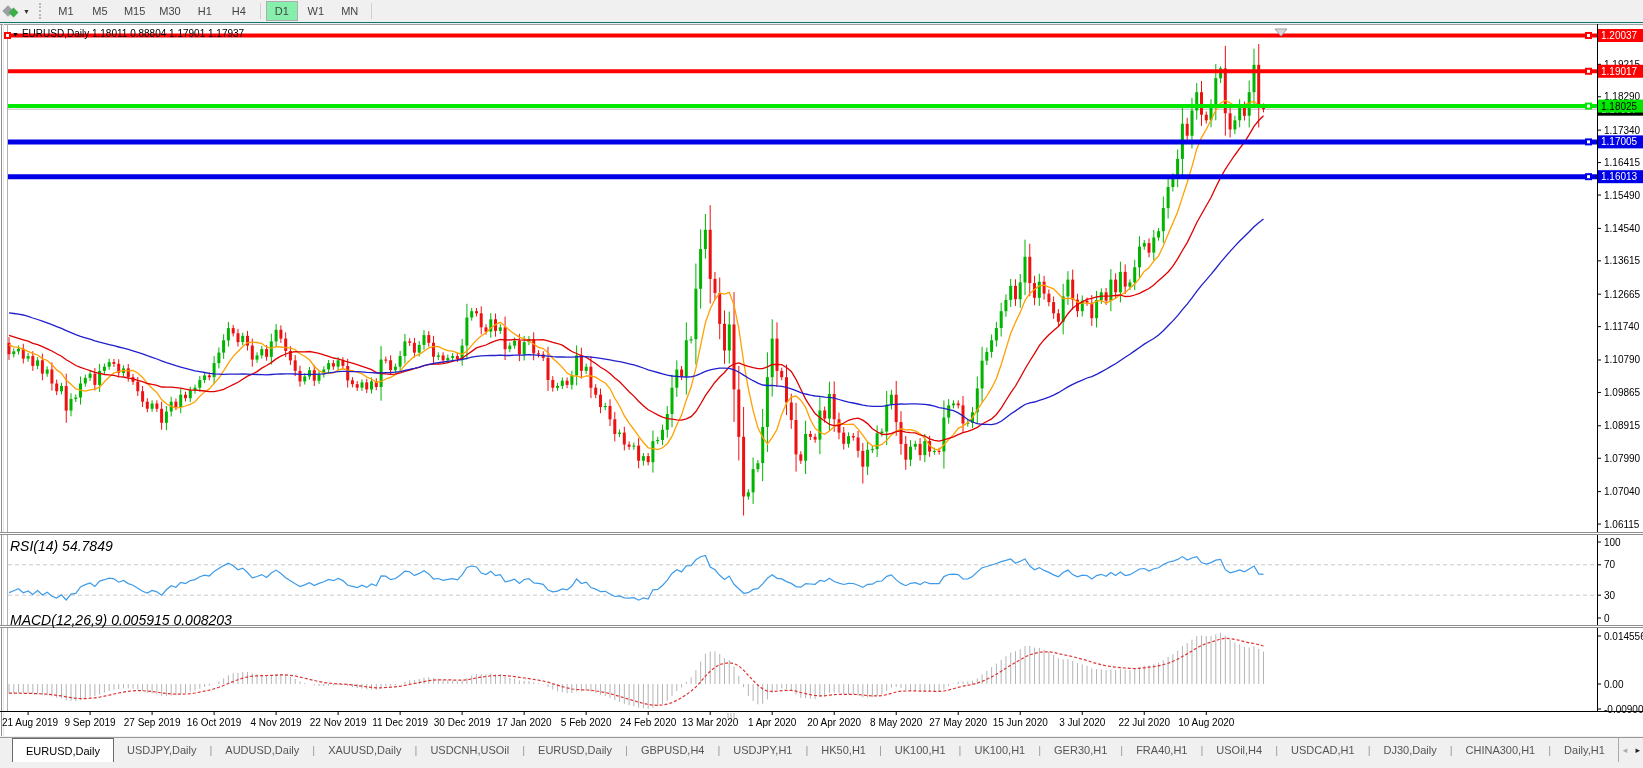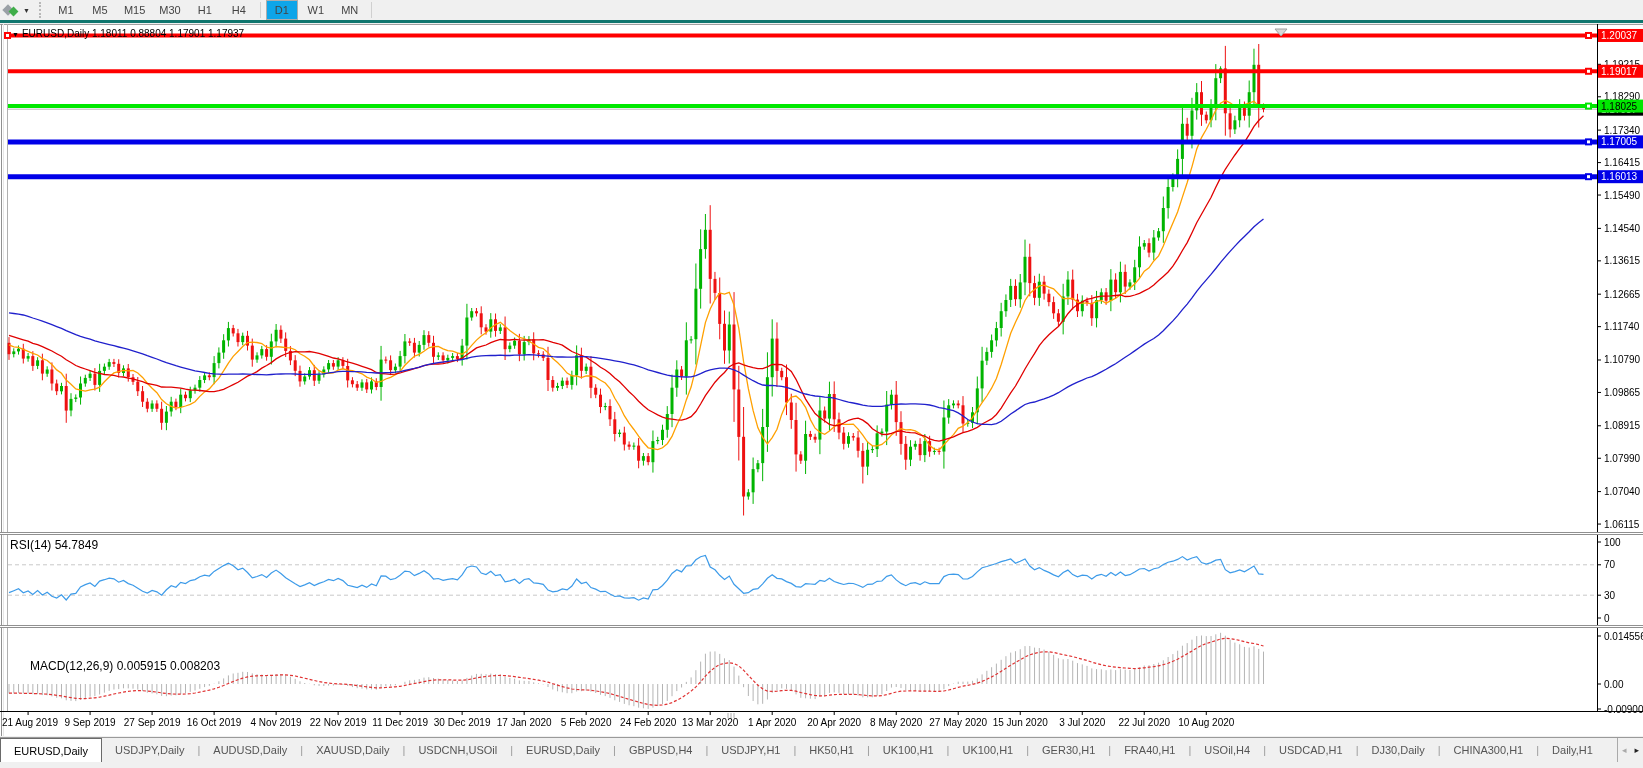--- a/index.html
+++ b/index.html
@@ -1,33 +1,33 @@
 <!DOCTYPE html>
 <html><head>
 <meta charset="utf-8">
 <style>
   * { margin:0; padding:0; box-sizing:border-box; }
   html,body { width:1643px; height:768px; overflow:hidden; background:#f0f0f0;
     font-family:"Liberation Sans","DejaVu Sans",sans-serif; }
   .toolbar { position:absolute; left:0; top:0; width:1643px; height:23px; background:#f0f0f0;
-    border-bottom:3px solid #0f766e; display:flex; align-items:center; }
+    border-bottom:1px solid #0f766e; display:flex; align-items:center; }
   .tool-icon { width:20px; height:16px; margin-left:2px; }
   .tool-caret { font-size:7px; color:#333; margin:0 3px 0 1px; }
   .tb-grip { width:4px; height:16px; margin:0 6px; border-left:2px dotted #b8b8b8; }
   .tb-sep { width:1px; height:16px; background:#d0d0d0; margin:0 4px; }
   .tf-btn { min-width:32px; height:20px; line-height:19px; text-align:center; font-size:11px;
     color:#444; padding:0 5px; margin:0 1px; border:1px solid transparent; cursor:default; }
-  .tf-btn.active { background:#0ea5e9; border:1px solid #adadad; }
+  .tf-btn.active { background:#86efac; border:1px solid #adadad; }
   .chart-area { position:absolute; left:0; top:24px; width:1643px; height:712px; background:#fff; }
   #chart-svg { position:absolute; left:0; top:0; }
   .chart-title { position:absolute; left:12px; top:4px; font-size:10px; color:#000; white-space:nowrap; }
   .chart-title .tri { font-size:7px; margin-right:3px; }
-  .ind-label { position:absolute; left:10px; font-size:12px; color:#000; white-space:nowrap; }
+  .ind-label { position:absolute; left:10px; font-size:14px; color:#000; white-space:nowrap;font-style:italic; }
   .tabbar { position:absolute; left:0; top:737px; width:1643px; height:25px; background:#f0f0f0;
-    border-top:1px solid #9a9a9a; display:flex; align-items:stretch; font-size:11px; }
+    border-top:1px solid #9a9a9a; display:flex; align-items:stretch; font-size:11px;padding-left:12px; }
   .tab { display:flex; align-items:center; padding:0 13px; color:#555; white-space:nowrap; cursor:default; }
   .tab.active { background:#fff; border:1px solid #6a6a6a; border-bottom:none; color:#000; margin-top:0px; }
   .tab-sep { display:flex; align-items:center; color:#999; }
   .tab-arrows { margin-left:auto; display:flex; align-items:center; border-left:1px solid #aaa; padding:0 4px; gap:8px; }
   .tab-arrow { font-size:9px; color:#222; cursor:default; }
   .tab-arrow.dim { color:#aaa; }
   .bottom-strip { position:absolute; left:0; top:762px; width:1643px; height:6px; background:#f0f0f0; }
 </style>
 </head>
 <body>
@@ -998,21 +998,21 @@
       <line x1="1144.26" y1="687" x2="1144.26" y2="691" stroke="#000"></line>
       <text x="1144.26" y="702" fill="#000" font-size="10" font-family="&quot;Liberation Sans&quot;,&quot;DejaVu Sans&quot;,sans-serif" text-anchor="middle">22 Jul 2020</text>
       <line x1="1206.27" y1="687" x2="1206.27" y2="691" stroke="#000"></line>
       <text x="1206.27" y="702" fill="#000" font-size="10" font-family="&quot;Liberation Sans&quot;,&quot;DejaVu Sans&quot;,sans-serif" text-anchor="middle">10 Aug 2020</text>
       <line x1="728" y1="689" x2="728" y2="694" stroke="#b0b0b0"></line>
       <line x1="731" y1="689" x2="731" y2="694" stroke="#b0b0b0"></line>
       <line x1="734" y1="689" x2="734" y2="694" stroke="#b0b0b0"></line>
     </svg>
   <div class="chart-title"><span class="tri">▼</span><span>EURUSD,Daily  1.18011 0.88804 1.17901 1.17937</span></div>
   <div class="ind-label" style="top:514px;">RSI(14) 54.7849</div>
-  <div class="ind-label" style="top:635px;margin-left:20px;">MACD(12,26,9) 0.005915 0.008203</div>
+  <div class="ind-label" style="top:588px;">MACD(12,26,9) 0.005915 0.008203</div>
 </div>
 
 <div class="tabbar" id="tabbar">
     <span class="tab active">EURUSD,Daily</span>
     <span class="tab">USDJPY,Daily</span>
     <span class="tab-sep">|</span>
     <span class="tab">AUDUSD,Daily</span>
     <span class="tab-sep">|</span>
     <span class="tab">XAUUSD,Daily</span>
     <span class="tab-sep">|</span>

